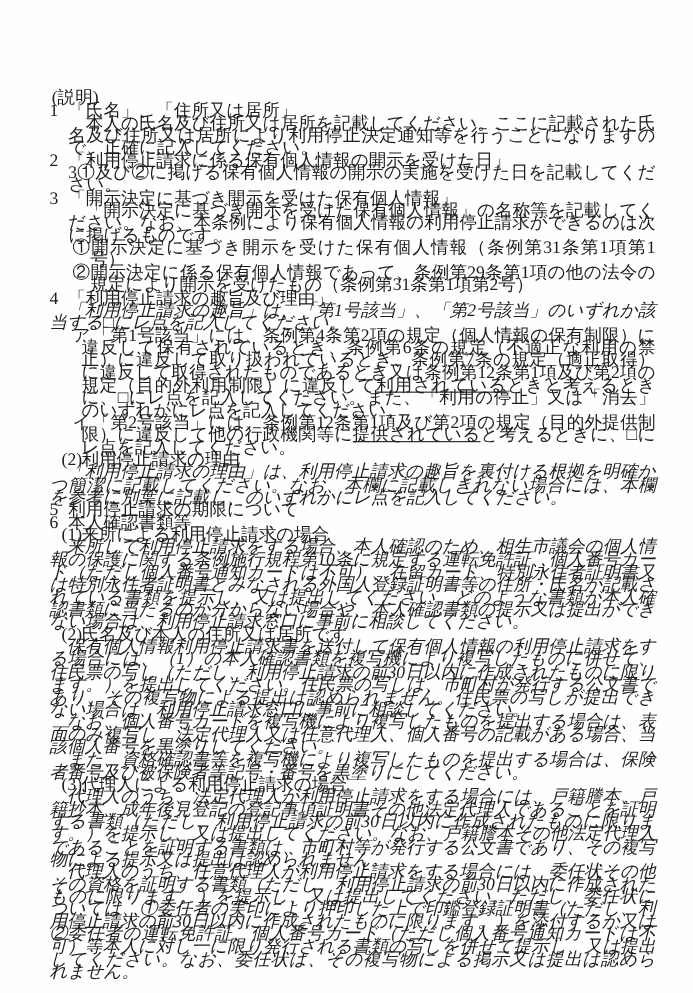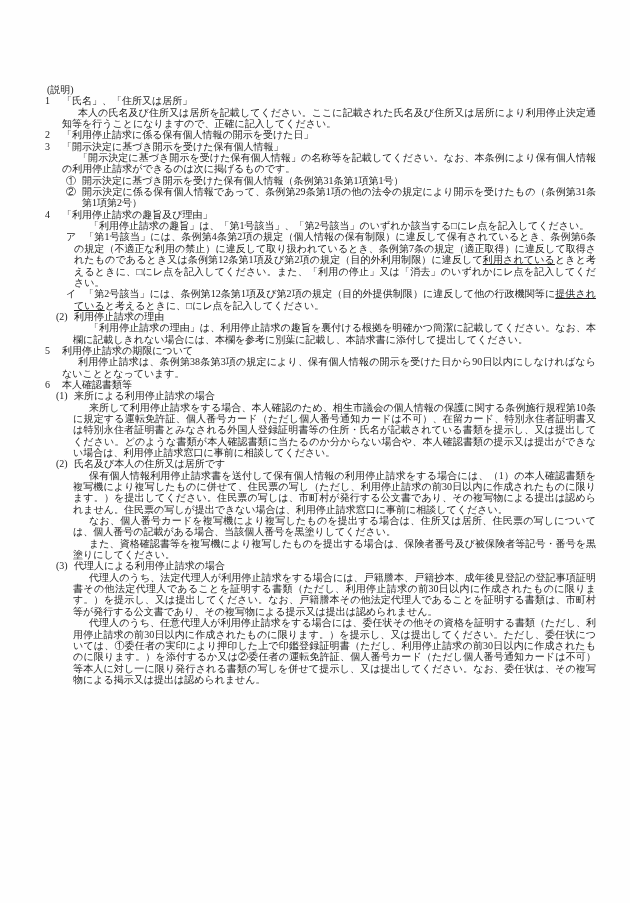--- a/index.html
+++ b/index.html
@@ -4,66 +4,66 @@
 <style>
   html,body{margin:0;padding:0;background:#ffffff;}
   .page{
     position:relative;
     width:630px;
     height:903px;
     background:#fefefe;
     box-sizing:border-box;
     padding:84px 34px 0 45px;
     font-family:"Liberation Serif","DejaVu Serif",serif;
-    font-size:10px;
+    font-size:16px;
     line-height:11.35px;
     color:#1c1c1c;
     text-align:justify;
     overflow:hidden;
   }
   .para{margin:0;}
   .p-heading{margin-left:2px;}
   .p-item{margin-left:17px;text-indent:-17px;}
   .p-item .label{display:inline-block;width:17px;text-indent:0;}
   .p-body1{margin-left:17px;text-indent:16px;}
   .p-body1.noindent{text-indent:0;}
   .p-numitem{margin-left:37px;text-indent:-16px;}
   .p-numitem .label{display:inline-block;width:16px;text-indent:0;}
   .p-sub{margin-left:11px;text-indent:-0px;}
   .p-sub .label{display:inline-block;width:18px;}
-  .p-body2{margin-left:28px;text-indent:16px;}
+  .p-body2{text-indent:16px;font-style:italic;}
   .p-katitem{margin-left:29px;text-indent:-8px;}
   .p-katitem .label{display:inline-block;width:18px;text-indent:0;}
   .u{text-decoration:underline;text-underline-offset:1px;}
 </style>
 </head>
 <body>
 
 <div class="page">
   <div class="para p-heading">(説明)</div>
   <div id="doc-body">
       <div class="para p-item"><span class="label">1</span><span>「氏名」、「住所又は居所」</span></div>
       <div class="para p-body1"><span>本人の氏名及び住所又は居所を記載してください。ここに記載された氏名及び住所又は居所により利用停止決定通知等を行うことになりますので、正確に記入してください。</span></div>
       <div class="para p-item"><span class="label">2</span><span>「利用停止請求に係る保有個人情報の開示を受けた日」</span></div>
+      <div class="para p-body1 noindent"><span>3①及び②に掲げる保有個人情報の開示の実施を受けた日を記載してください。</span></div>
       <div class="para p-item"><span class="label">3</span><span>「開示決定に基づき開示を受けた保有個人情報」</span></div>
       <div class="para p-body1"><span>「開示決定に基づき開示を受けた保有個人情報」の名称等を記載してください。なお、本条例により保有個人情報の利用停止請求ができるのは次に掲げるものです。</span></div>
       <div class="para p-numitem"><span class="label">①</span><span>開示決定に基づき開示を受けた保有個人情報（条例第31条第1項第1号）</span></div>
       <div class="para p-numitem"><span class="label">②</span><span>開示決定に係る保有個人情報であって、条例第29条第1項の他の法令の規定により開示を受けたもの（条例第31条第1項第2号）</span></div>
       <div class="para p-item"><span class="label">4</span><span>「利用停止請求の趣旨及び理由」</span></div>
       <div class="para p-body2"><span>「利用停止請求の趣旨」は、「第1号該当」、「第2号該当」のいずれか該当する□にレ点を記入してください。</span></div>
       <div class="para p-katitem"><span class="label">ア</span><span>「第1号該当」には、条例第4条第2項の規定（個人情報の保有制限）に違反して保有されているとき、条例第6条の規定（不適正な利用の禁止）に違反して取り扱われているとき、条例第7条の規定（適正取得）に違反して取得されたものであるとき又は条例第12条第1項及び第2項の規定（目的外利用制限）に違反して</span><span class="u">利用されている</span><span>ときと考えるときに、□にレ点を記入してください。また、「利用の停止」又は「消去」のいずれかにレ点を記入してください。</span></div>
       <div class="para p-katitem"><span class="label">イ</span><span>「第2号該当」には、条例第12条第1項及び第2項の規定（目的外提供制限）に違反して他の行政機関等に</span><span class="u">提供されている</span><span>と考えるときに、□にレ点を記入してください。</span></div>
       <div class="para p-sub"><span class="label">(2)</span><span>利用停止請求の理由</span></div>
-      <div class="para p-body2"><span>「利用停止請求の理由」は、利用停止請求の趣旨を裏付ける根拠を明確かつ簡潔に記載してください。なお、本欄に記載しきれない場合には、本欄を参考に別葉に記載し、本請求書に添付して提出してください。</span></div>
+      <div class="para p-body2"><span>「利用停止請求の理由」は、利用停止請求の趣旨を裏付ける根拠を明確かつ簡潔に記載してください。なお、本欄に記載しきれない場合には、本欄を参考に別葉に記載し、のいずれかにレ点を記入してください。</span></div>
       <div class="para p-item"><span class="label">5</span><span>利用停止請求の期限について</span></div>
-      <div class="para p-body1"><span>利用停止請求は、条例第38条第3項の規定により、保有個人情報の開示を受けた日から90日以内にしなければならないこととなっています。</span></div>
       <div class="para p-item"><span class="label">6</span><span>本人確認書類等</span></div>
       <div class="para p-sub"><span class="label">(1)</span><span>来所による利用停止請求の場合</span></div>
       <div class="para p-body2"><span>来所して利用停止請求をする場合、本人確認のため、相生市議会の個人情報の保護に関する条例施行規程第10条に規定する運転免許証、個人番号カード（ただし個人番号通知カードは不可）、在留カード、特別永住者証明書又は特別永住者証明書とみなされる外国人登録証明書等の住所・氏名が記載されている書類を提示し、又は提出してください。どのような書類が本人確認書類に当たるのか分からない場合や、本人確認書類の提示又は提出ができない場合は、利用停止請求窓口に事前に相談してください。</span></div>
       <div class="para p-sub"><span class="label">(2)</span><span>氏名及び本人の住所又は居所です</span></div>
       <div class="para p-body2"><span>保有個人情報利用停止請求書を送付して保有個人情報の利用停止請求をする場合には、（1）の本人確認書類を複写機により複写したものに併せて、住民票の写し（ただし、利用停止請求の前30日以内に作成されたものに限ります。）を提出してください。住民票の写しは、市町村が発行する公文書であり、その複写物による提出は認められません。住民票の写しが提出できない場合は、利用停止請求窓口に事前に相談してください。</span></div>
-      <div class="para p-body2"><span>なお、個人番号カードを複写機により複写したものを提出する場合は、住所又は居所、住民票の写しについては、個人番号の記載がある場合、当該個人番号を黒塗りしてください。</span></div>
+      <div class="para p-body2"><span>なお、個人番号カードを複写機により複写したものを提出する場合は、表面のみ複写し、法定代理人又は任意代理人、個人番号の記載がある場合、当該個人番号を黒塗りしてください。</span></div>
       <div class="para p-body2"><span>また、資格確認書等を複写機により複写したものを提出する場合は、保険者番号及び被保険者等記号・番号を黒塗りにしてください。</span></div>
       <div class="para p-sub"><span class="label">(3)</span><span>代理人による利用停止請求の場合</span></div>
       <div class="para p-body2"><span>代理人のうち、法定代理人が利用停止請求をする場合には、戸籍謄本、戸籍抄本、成年後見登記の登記事項証明書その他法定代理人であることを証明する書類（ただし、利用停止請求の前30日以内に作成されたものに限ります。）を提示し、又は提出してください。なお、戸籍謄本その他法定代理人であることを証明する書類は、市町村等が発行する公文書であり、その複写物による提示又は提出は認められません。</span></div>
       <div class="para p-body2"><span>代理人のうち、任意代理人が利用停止請求をする場合には、委任状その他その資格を証明する書類（ただし、利用停止請求の前30日以内に作成されたものに限ります。）を提示し、又は提出してください。ただし、委任状については、①委任者の実印により押印した上で印鑑登録証明書（ただし、利用停止請求の前30日以内に作成されたものに限ります。）を添付するか又は②委任者の運転免許証、個人番号カード（ただし個人番号通知カードは不可）等本人に対し一に限り発行される書類の写しを併せて提示し、又は提出してください。なお、委任状は、その複写物による掲示又は提出は認められません。</span></div>
     </div>
 </div>
 
 </body></html>

